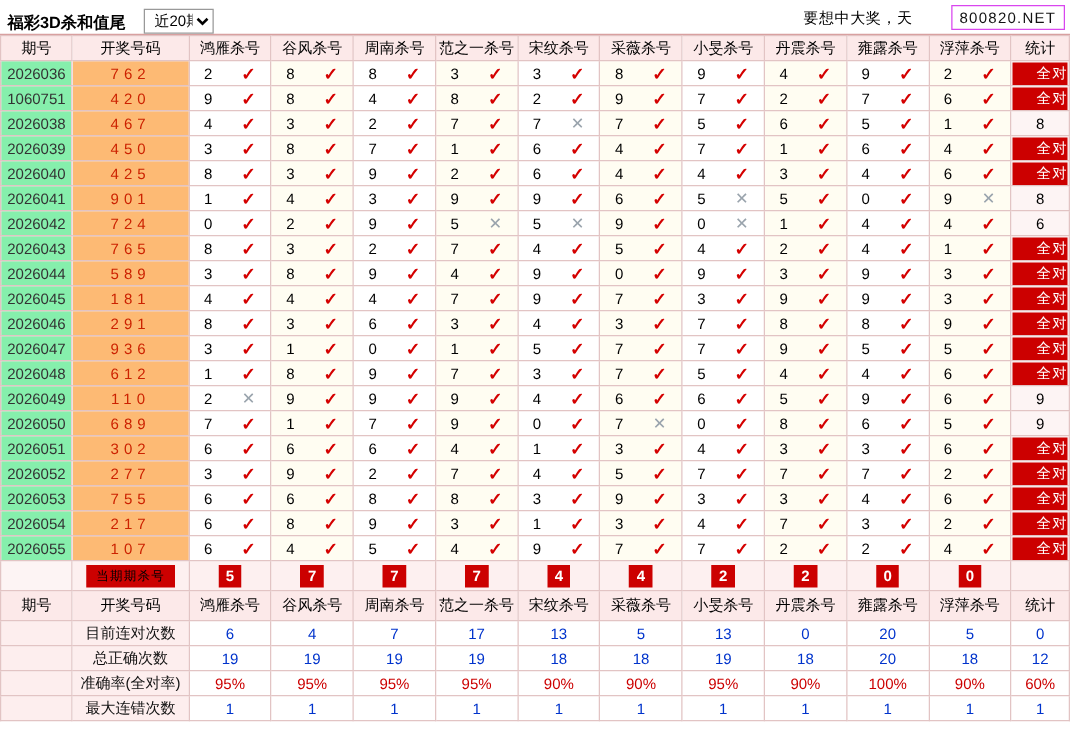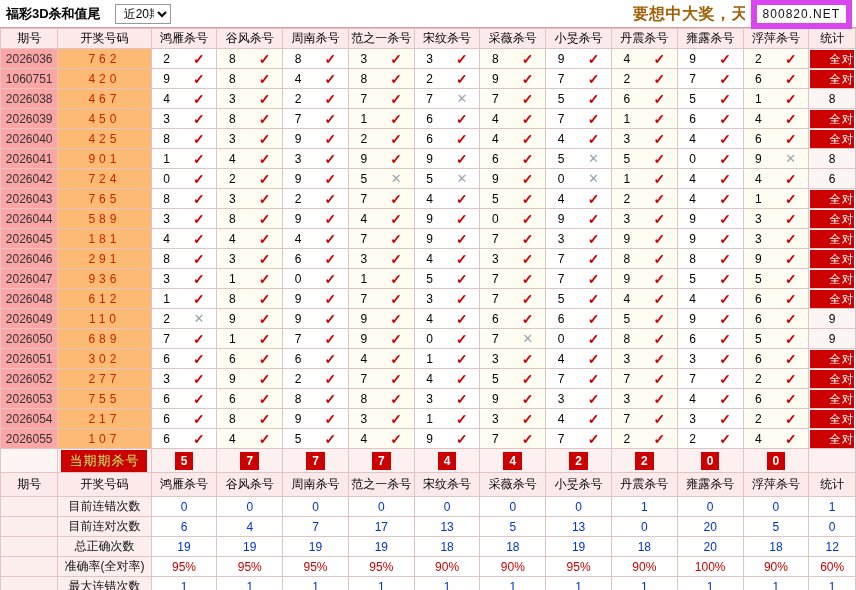--- a/index.html
+++ b/index.html
@@ -11,21 +11,21 @@
     background: #ffffff;
     color: #000;
     overflow: hidden;
   }
   #app { width:856px; height:590px; position:relative; }
 
   
   .topbar {
     height: 28px;
     display: flex;
-    align-items: center;
+    align-items: flex-end;
     border-bottom: 1px solid #d8a0a0;
     background: #fff;
     padding: 0 4px;
     position: relative;
   }
   .topbar .title {
     font-weight: bold;
     font-size: 13px;
     color: #000;
     margin-left: 2px;
@@ -44,32 +44,32 @@
   .promo {
     position: absolute;
     right: 4px;
     top: 0;
     height: 28px;
     display: flex;
     align-items: center;
     gap: 0px;
   }
   .promo .marquee {
-    color: #a16207;
-    font-weight: bold;
-    font-size: 16px;
+    color: #000000;
+    font-weight: normal;
+    font-size: 12px;
     letter-spacing: .5px;
     margin-right: 6px;
     overflow: hidden;
     white-space: nowrap;
     width: 112px;
     text-align: left;
   }
   .promo .brand {
-    border: 6px solid #d946ef;
+    border: 1px solid #d946ef;
     background: #fff;
     padding: 2px 6px;
     font-size: 12px;
     color: #111;
     letter-spacing: 1px;
     font-family: "Liberation Sans", sans-serif;
   }
 
   
   table.grid {
@@ -93,21 +93,21 @@
     height: 26px;
     font-size: 12px;
     color: #000;
     border: 1px solid #e2b6b6;
   }
   .c-period { width: 54px; }
   .c-code   { width: 88px; }
   .c-exp    { width: 62px; }
   .c-stat   { width: 44px; }
 
-  td.period { background:#fca5a5; color:#333; font-size:11.5px; }
+  td.period { background:#86efac; color:#333; font-size:11.5px; }
   td.code {
     background:#fdba74;
     color:#cc2200;
     letter-spacing: 4px;
     font-size: 13px;
     padding-left: 6px;
     font-family: "Liberation Sans", sans-serif;
   }
 
   
@@ -139,22 +139,22 @@
     letter-spacing:1px;
     padding-left:19px;
   }
   .stat-num { color:#000; font-size:12px; }
 
   
   tr.currow td { height: 24px; background:#fdf0f0; }
   .curlabel {
     display:inline-block;
     background:#cc0000;
-    color:#bef264;
-    font-size:13px;
+    color:#000000;
+    font-size:10px;
     padding:2px 8px;
     letter-spacing:1px;
   }
   .killbox {
     display:inline-block;
     min-width:18px;
     background:#cc0000;
     color:#fff;
     font-weight:bold;
     font-size:12px;
@@ -1982,35 +1982,20 @@
           <th>宋纹杀号</th>
           <th>采薇杀号</th>
           <th>小旻杀号</th>
           <th>丹震杀号</th>
           <th>雍露杀号</th>
           <th>浮萍杀号</th>
           <th>统计</th>
         </tr>
         <tr>
           <td class="sumlabel"></td>
-          <td class="sumlabel">目前连错次数</td>
-          <td class="sumval">0</td>
-          <td class="sumval">0</td>
-          <td class="sumval">0</td>
-          <td class="sumval">0</td>
-          <td class="sumval">0</td>
-          <td class="sumval">0</td>
-          <td class="sumval">0</td>
-          <td class="sumval">1</td>
-          <td class="sumval">0</td>
-          <td class="sumval">0</td>
-          <td class="sumval last">1</td>
-        </tr>
-        <tr>
-          <td class="sumlabel"></td>
           <td class="sumlabel">目前连对次数</td>
           <td class="sumval">6</td>
           <td class="sumval">4</td>
           <td class="sumval">7</td>
           <td class="sumval">17</td>
           <td class="sumval">13</td>
           <td class="sumval">5</td>
           <td class="sumval">13</td>
           <td class="sumval">0</td>
           <td class="sumval">20</td>

